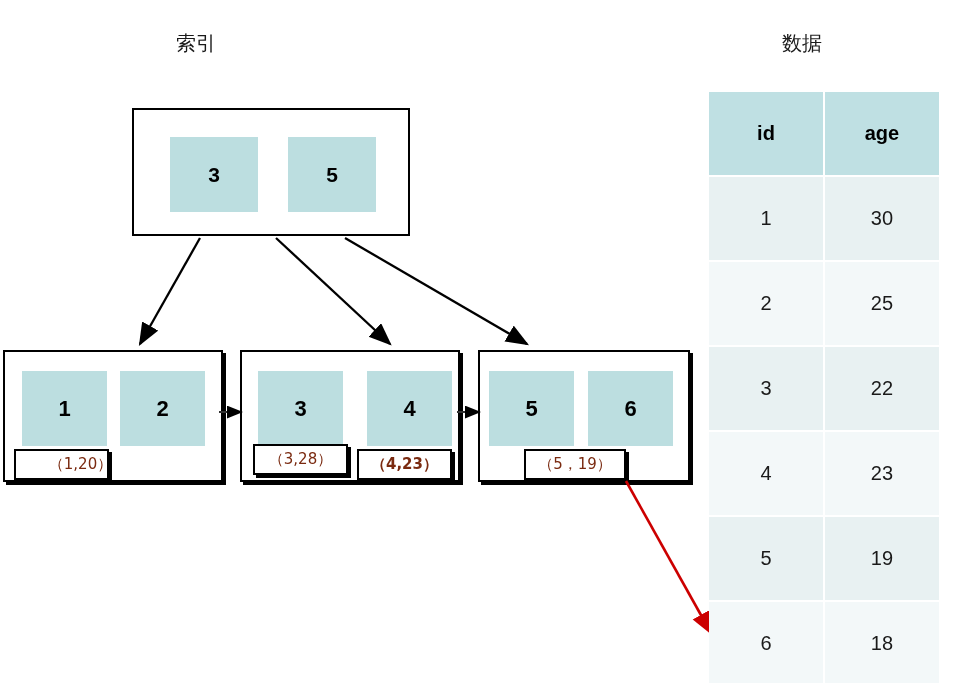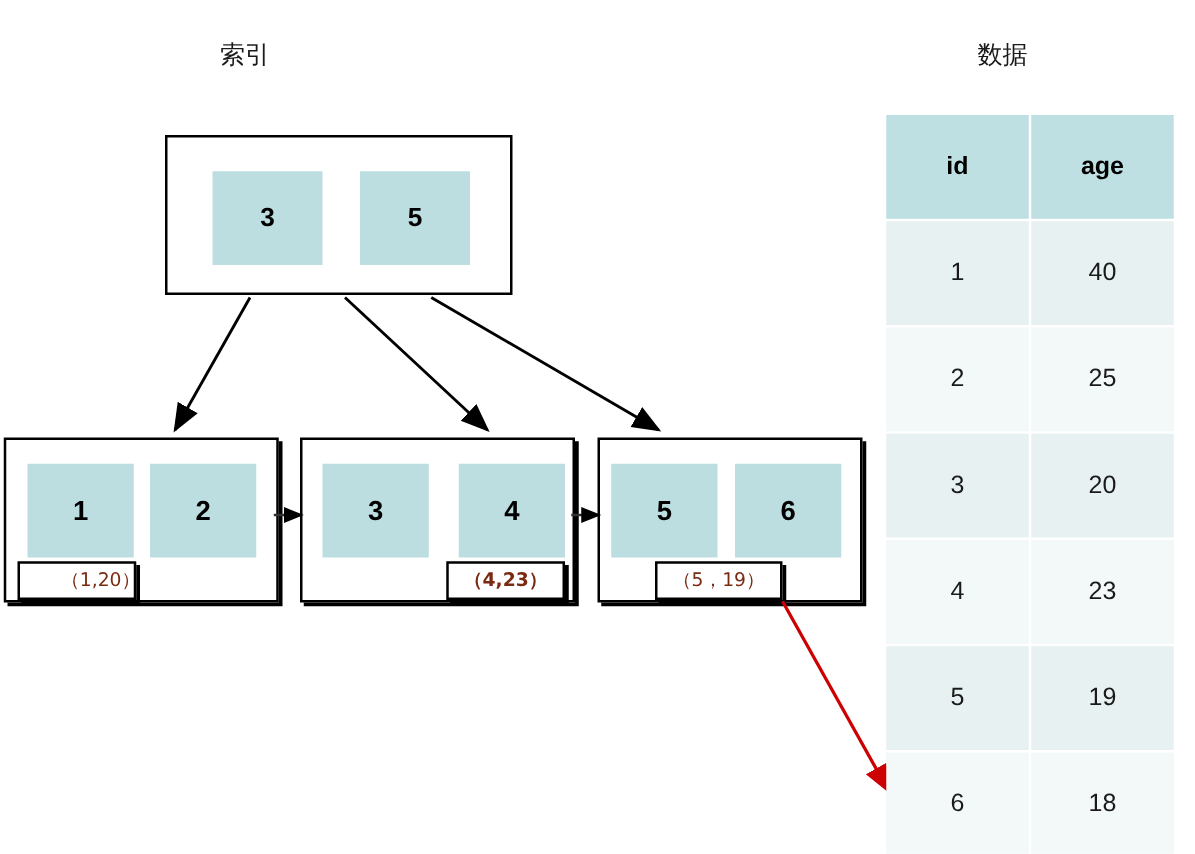--- a/index.html
+++ b/index.html
@@ -59,20 +59,21 @@
   <div class="node shadow" style="left:3px;top:350px;width:220px;height:132px;">
   </div>
   <div class="keycell" style="left:22px;top:371px;width:85px;height:75px;">1</div>
   <div class="keycell" style="left:120px;top:371px;width:85px;height:75px;">2</div>
   <div class="tuple" style="left:14px;top:449px;width:95px;height:31px;padding-left:38px;">（1,20）</div>
 
   <div class="node shadow" style="left:240px;top:350px;width:220px;height:132px;">
   </div>
   <div class="keycell" style="left:258px;top:371px;width:85px;height:75px;">3</div>
   <div class="keycell" style="left:367px;top:371px;width:85px;height:75px;">4</div>
+  <div class="tuple" style="left:253px;top:444px;width:95px;height:31px;">（3,28）</div>
   <div class="tuple" style="left:357px;top:449px;width:95px;height:31px;font-weight:bold;">（4,23）</div>
 
   <div class="node shadow" style="left:478px;top:350px;width:212px;height:132px;">
   </div>
   <div class="keycell" style="left:489px;top:371px;width:85px;height:75px;">5</div>
   <div class="keycell" style="left:588px;top:371px;width:85px;height:75px;">6</div>
   <div class="tuple" style="left:485px;top:449px;width:102px;height:31px;margin-left:39px;">（5，19）</div>
 
   <svg class="arrows" viewBox="0 0 956 683">
     <defs>
@@ -103,29 +104,29 @@
   <table class="dtable">
     <thead>
       <tr>
         <th>id</th>
         <th>age</th>
       </tr>
     </thead>
     <tbody>
       <tr class="odd">
         <td>1</td>
-        <td>40</td>
+        <td>30</td>
       </tr>
       <tr class="even">
         <td>2</td>
         <td>25</td>
       </tr>
       <tr class="odd">
         <td>3</td>
-        <td>20</td>
+        <td>22</td>
       </tr>
       <tr class="even">
         <td>4</td>
         <td>23</td>
       </tr>
       <tr class="odd">
         <td>5</td>
         <td>19</td>
       </tr>
       <tr class="even">

